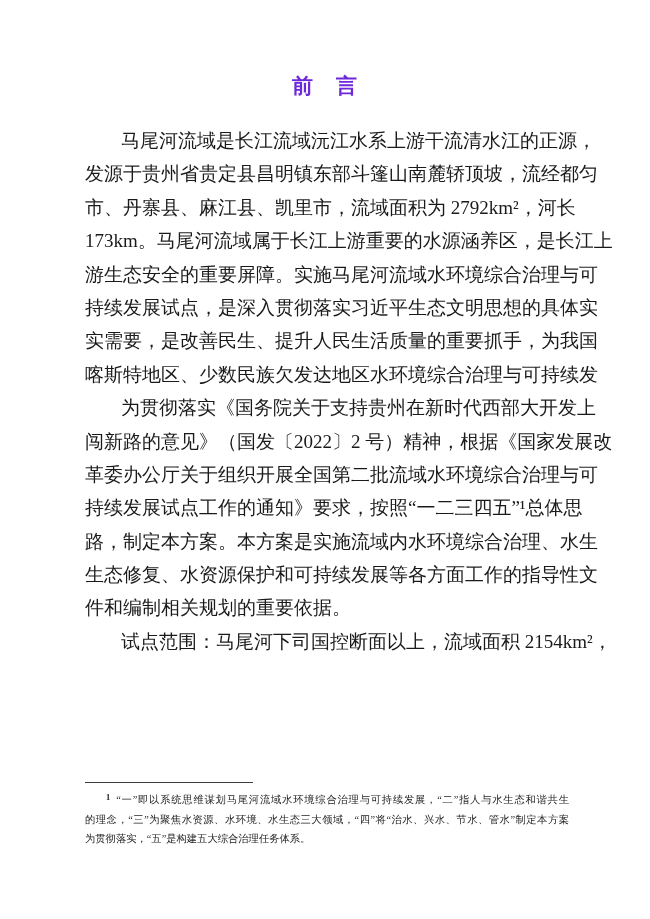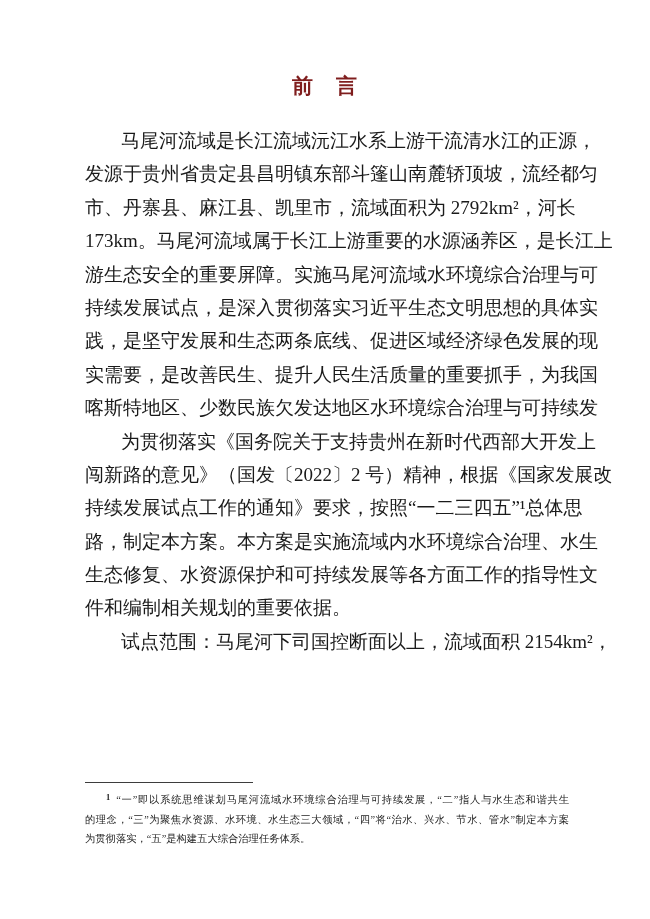--- a/index.html
+++ b/index.html
@@ -18,21 +18,21 @@
   }
   .doc-title {
     position: absolute;
     top: 72px;
     left: 0;
     width: 100%;
     text-align: center;
     font-size: 21px;
     font-weight: 700;
     letter-spacing: 1px;
-    color: #7f1d1d;
+    color: #6d28d9;
   }
   .body-block {
     position: absolute;
     top: 124px;
     left: 85px;
     width: 480px;
   }
   .tline {
     height: 33.4px;
     line-height: 33.4px;
@@ -90,28 +90,28 @@
 
   <div class="body-block">
 
     <div class="paragraph">
       <div class="tline para-start">马尾河流域是长江流域沅江水系上游干流清水江的正源，</div>
       <div class="tline">发源于贵州省贵定县昌明镇东部斗篷山南麓轿顶坡，流经都匀</div>
       <div class="tline">市、丹寨县、麻江县、凯里市，流域面积为 2792km²，河长</div>
       <div class="tline">173km。马尾河流域属于长江上游重要的水源涵养区，是长江上</div>
       <div class="tline">游生态安全的重要屏障。实施马尾河流域水环境综合治理与可</div>
       <div class="tline">持续发展试点，是深入贯彻落实习近平生态文明思想的具体实</div>
-      <div class="tline">践，是坚守发展和生态两条底线、促进区域经济绿色发展的现</div>
       <div class="tline">实需要，是改善民生、提升人民生活质量的重要抓手，为我国</div>
       <div class="tline">喀斯特地区、少数民族欠发达地区水环境综合治理与可持续发</div>
     </div>
 
     <div class="paragraph">
       <div class="tline para-start">为贯彻落实《国务院关于支持贵州在新时代西部大开发上</div>
       <div class="tline">闯新路的意见》（国发〔2022〕2 号）精神，根据《国家发展改</div>
+      <div class="tline">革委办公厅关于组织开展全国第二批流域水环境综合治理与可</div>
       <div class="tline">持续发展试点工作的通知》要求，按照“一二三四五”¹总体思</div>
       <div class="tline">路，制定本方案。本方案是实施流域内水环境综合治理、水生</div>
       <div class="tline">生态修复、水资源保护和可持续发展等各方面工作的指导性文</div>
       <div class="tline para-end">件和编制相关规划的重要依据。</div>
     </div>
 
     <div class="paragraph">
       <div class="tline para-start">试点范围：马尾河下司国控断面以上，流域面积 2154km²，</div>
     </div>
 

